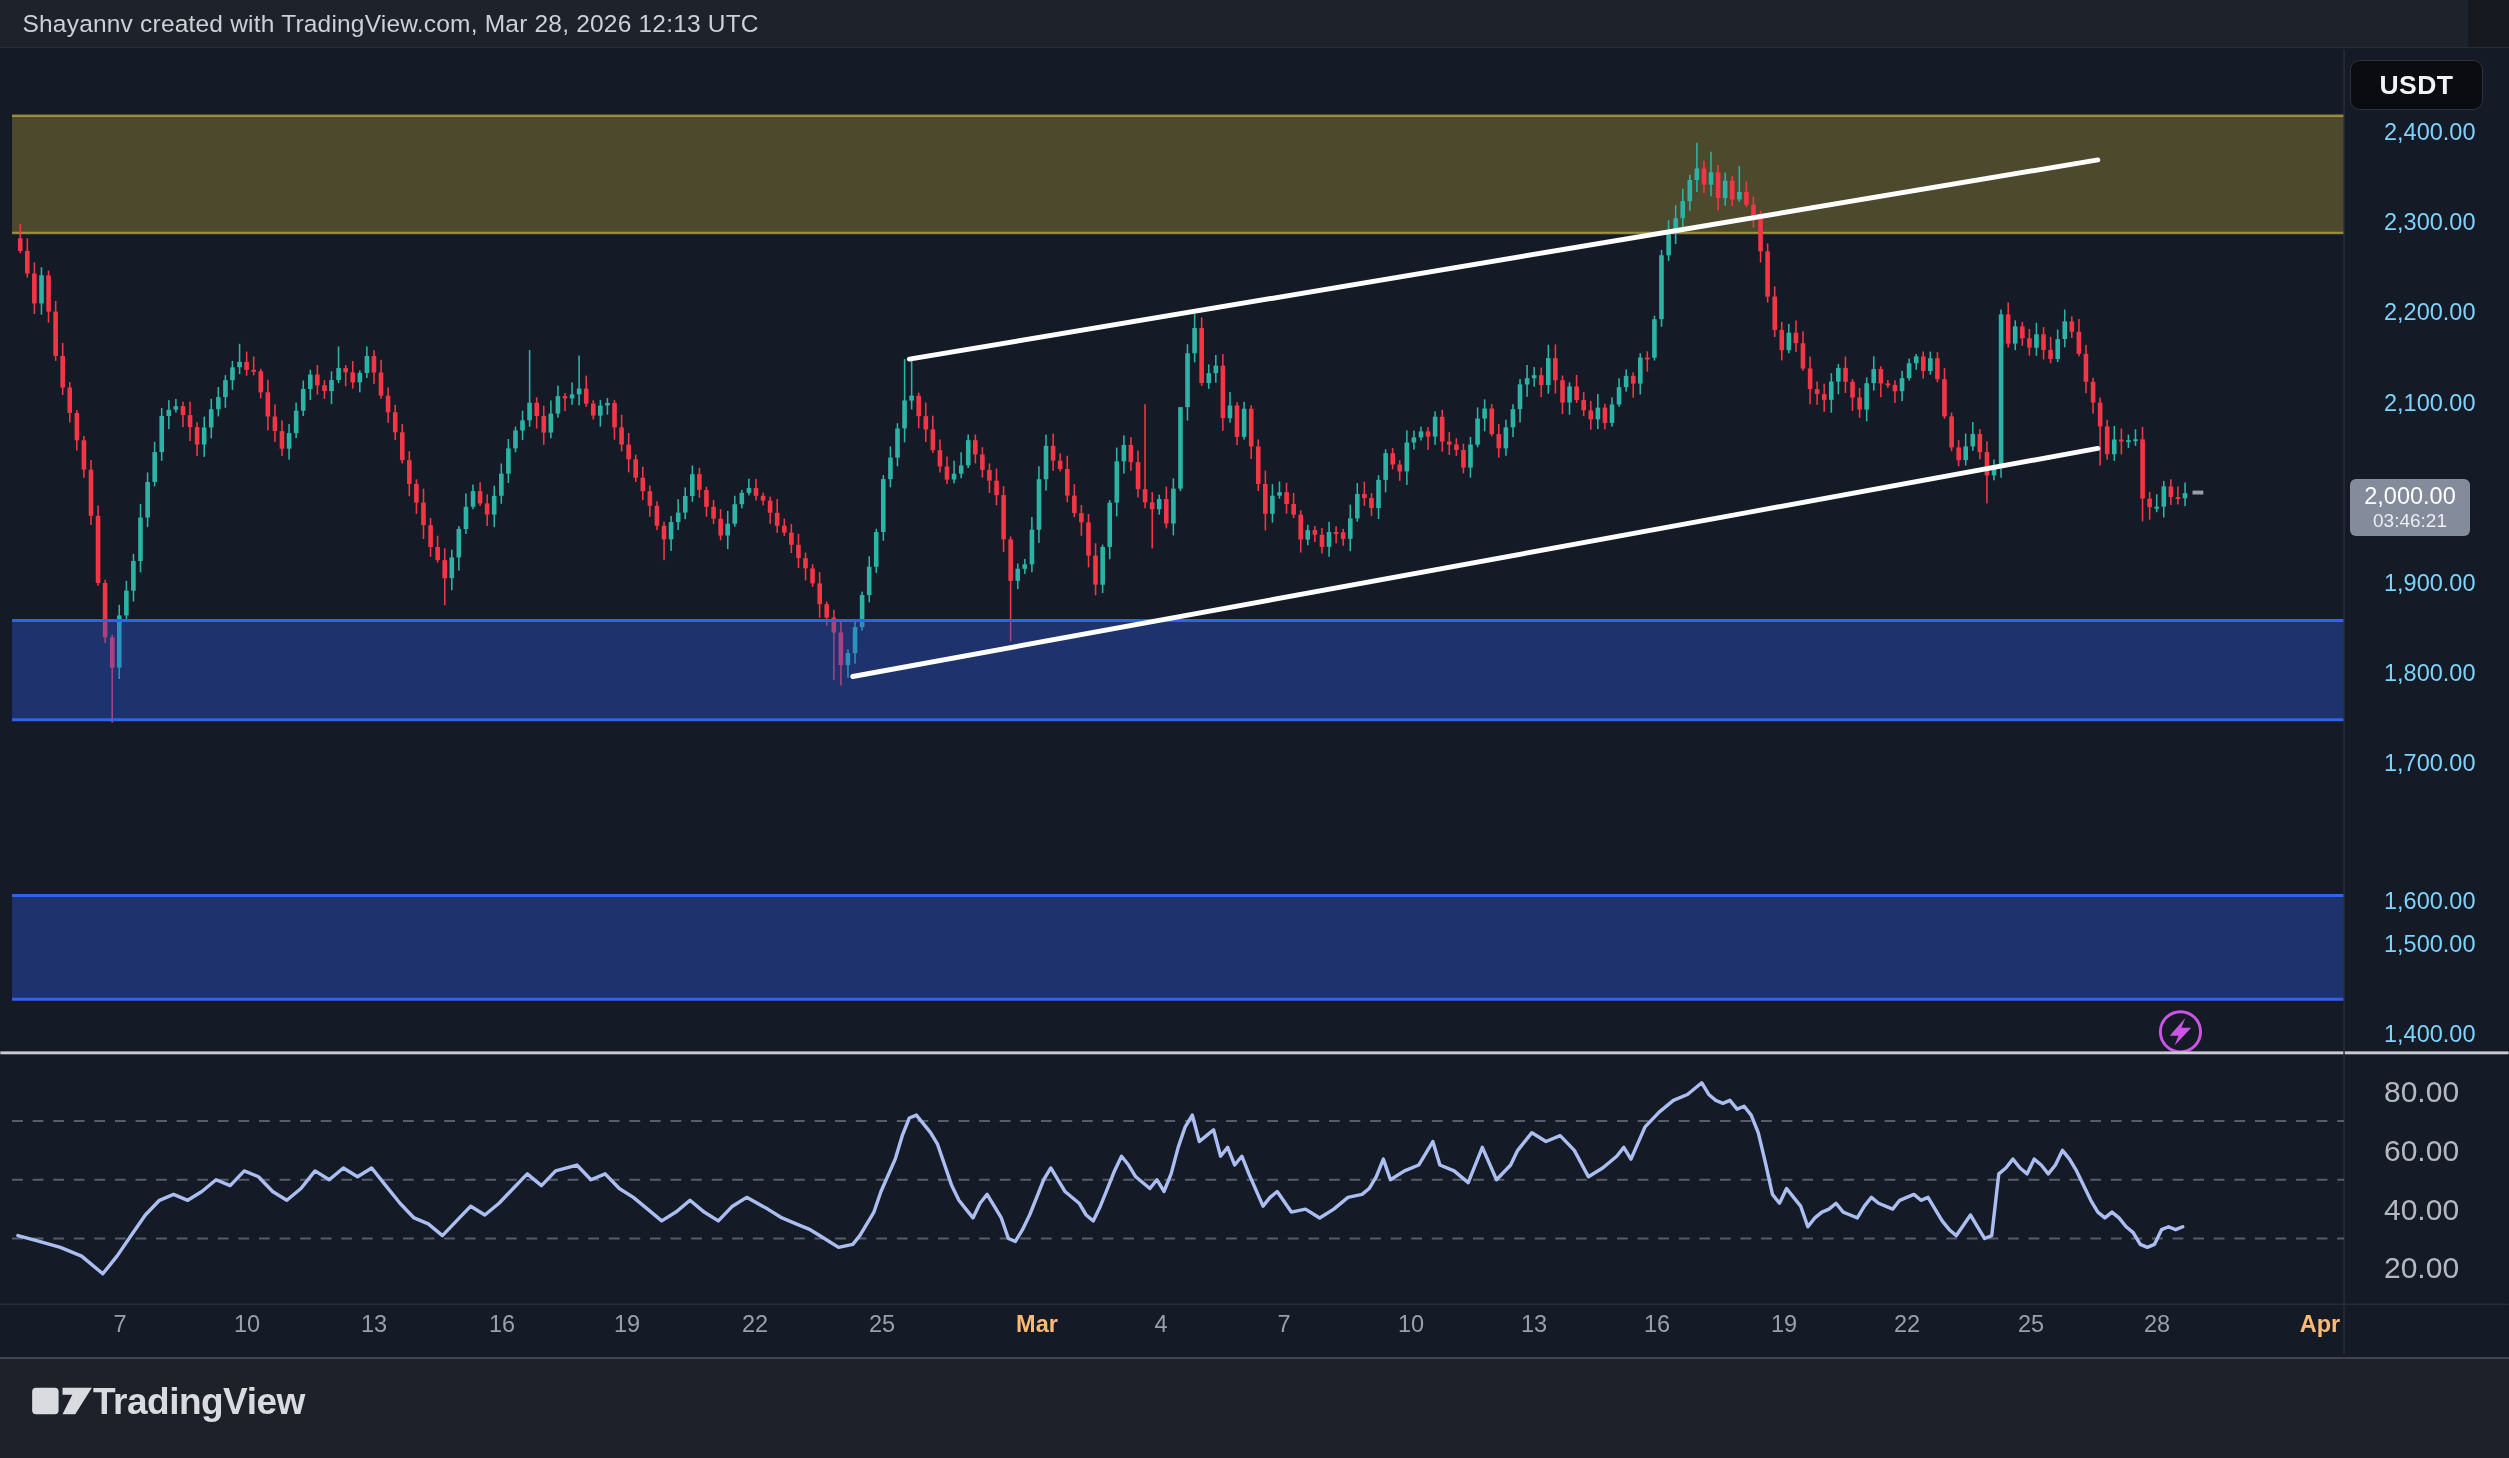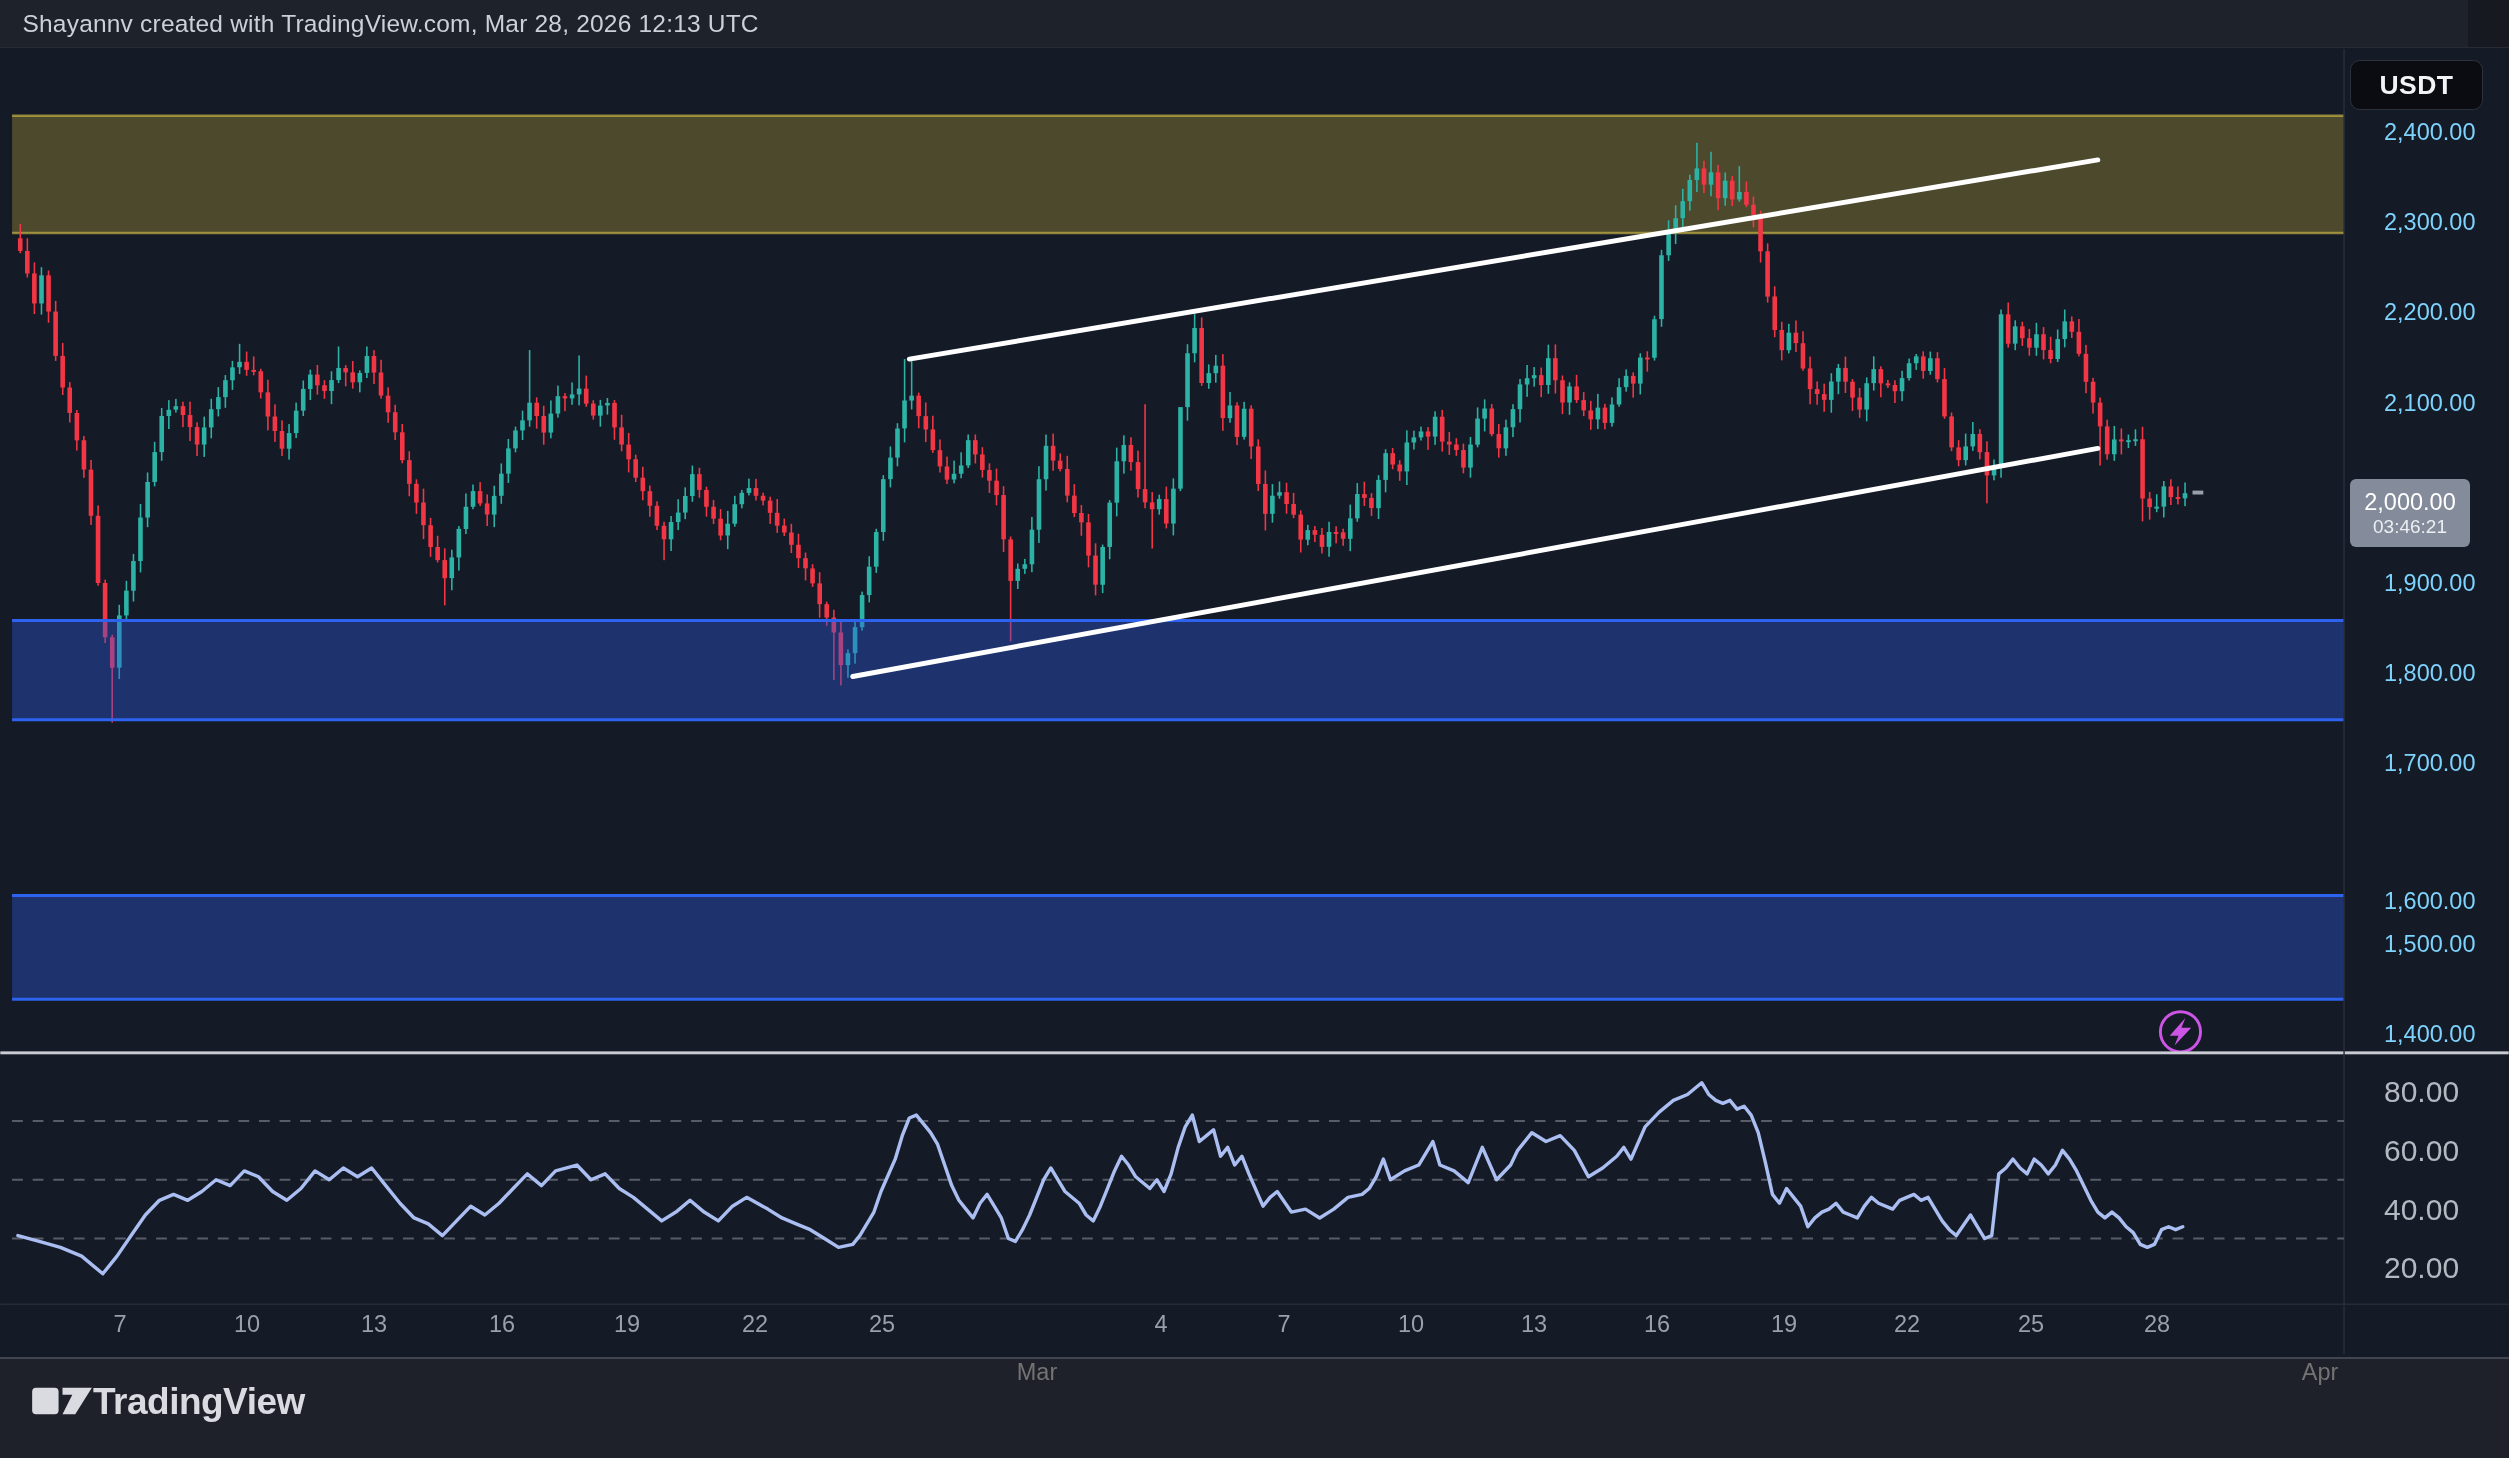--- a/index.html
+++ b/index.html
@@ -7,25 +7,25 @@
        font-family:"Liberation Sans","DejaVu Sans",sans-serif;}
   #title-bar{position:absolute;left:0;top:0;width:2468px;height:47px;background:#1e222b;}
   #title-bar .t{position:absolute;left:22.5px;top:9.8px;font-size:24.5px;color:#ccd0d7;letter-spacing:0.2px;}
   #chart-bg{position:absolute;left:0;top:47px;width:2509px;height:1309px;background:#151a27;border-top:1px solid #272b34;}
   #footer{position:absolute;left:0;top:1357px;width:2509px;height:102px;background:#1e212a;border-top:2px solid #41454f;}
   svg.layer{position:absolute;left:0;top:0;}
   #overlay{position:absolute;left:0;top:0;width:2509px;height:1458px;pointer-events:none;}
   .ptick{position:absolute;left:2384px;transform:translateY(-50%);font-size:23.5px;color:#7dd3fc;white-space:nowrap;}
   .rtick{position:absolute;left:2384px;transform:translateY(-50%);font-size:30px;color:#b4b8c1;}
   .dtick{position:absolute;top:1311px;transform:translateX(-50%);font-size:23.5px;color:#9aa0ab;}
-  .dtick.major{color:#737373;font-weight:400;margin-top:48px;}
+  .dtick.major{color:#fdba74;font-weight:700;}
   #usdt-pill{position:absolute;left:2350px;top:60px;width:131px;height:48px;background:#0a0c11;
              border:1px solid #2c313c;border-radius:9.8px;color:#f2f3f5;font-size:26.5px;font-weight:600;
              display:flex;align-items:center;justify-content:center;letter-spacing:0.5px;}
-  #price-badge{position:absolute;left:2350px;top:479px;width:120px;height:68px;background:#848b9a;
+  #price-badge{position:absolute;left:2350px;top:479px;width:120px;height:57px;background:#848b9a;
                border-radius:5.9px;display:flex;flex-direction:column;align-items:center;justify-content:center;line-height:1.15;}
   #price-badge .p{color:#ffffff;font-size:23.5px;}
   #price-badge .c{color:#eceef2;font-size:19px;}
   #logo{position:absolute;left:32px;top:1378px;display:flex;align-items:center;gap:0;}
   #logo .brand{color:#d9dbe0;font-size:37px;font-weight:700;letter-spacing:-0.5px;}
 </style>
 </head>
 <body>
 
 <div id="title-bar">

